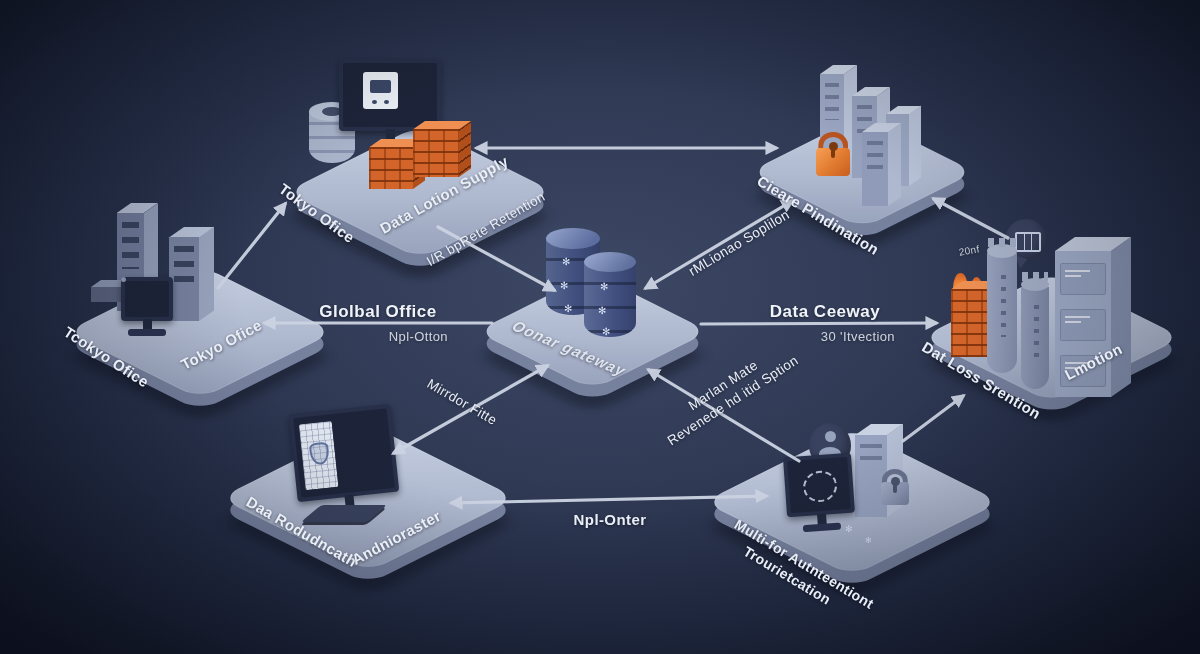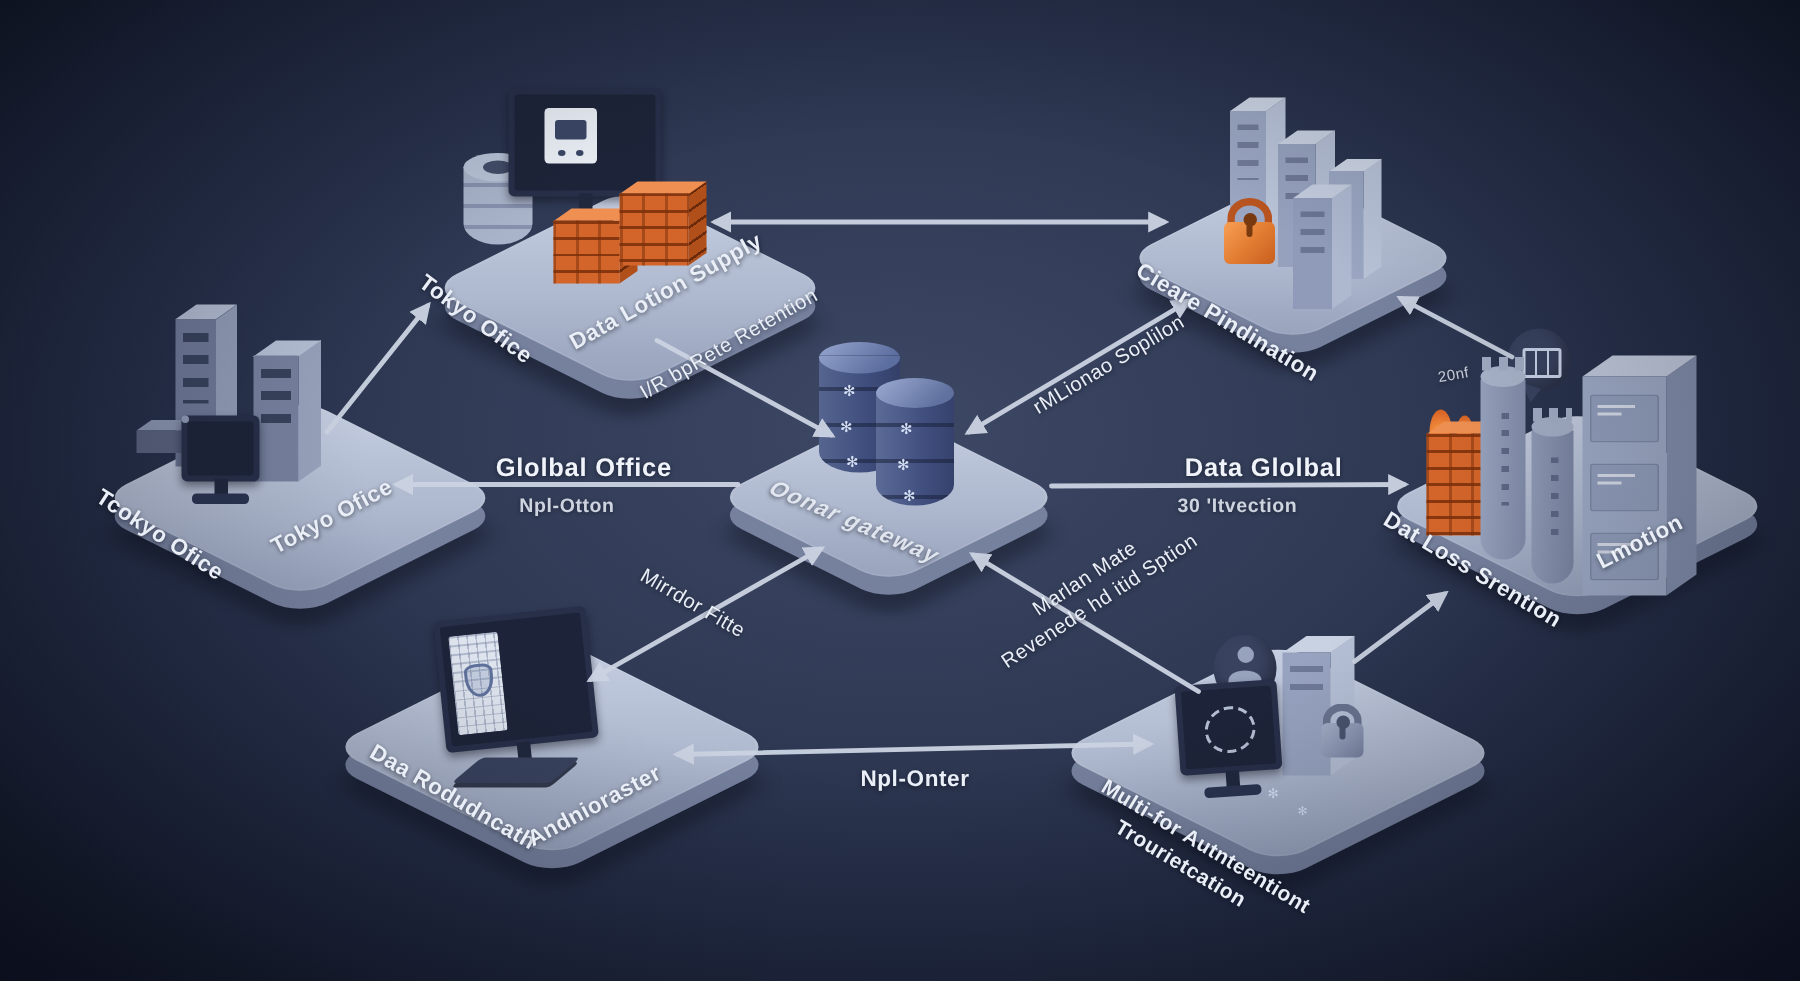--- a/index.html
+++ b/index.html
@@ -101,22 +101,22 @@
     border:2px dashed #cfd9ee;border-radius:50%;transform:rotate(-12deg);opacity:.85;}
   .mapscr{background:#546892;
     background-image:radial-gradient(ellipse 20px 13px at 62% 28%,#93a7cc 60%,transparent 61%),
       radial-gradient(ellipse 26px 17px at 84% 68%,#93a7cc 60%,transparent 61%),
       radial-gradient(ellipse 13px 9px at 48% 78%,#8da1c8 60%,transparent 61%);}
   .spark{position:absolute;color:#d5dff4;font-size:10px;line-height:1;z-index:4;}
 
   
   .lbl{position:absolute;z-index:9;font-weight:600;font-size:15px;color:#e9eef7;letter-spacing:.4px;
     white-space:nowrap;transform-origin:left top;text-shadow:0 1px 3px rgba(8,11,20,.55);}
-  .lblB{font-weight:700;font-size:17px;color:#f0f4fa;text-align:right;letter-spacing:.5px;}
-  .lblS{font-weight:700;font-size:13px;opacity:.85;text-align:center;}
+  .lblB{font-weight:700;font-size:17px;color:#f0f4fa;text-align:center;letter-spacing:.5px;}
+  .lblS{font-weight:400;font-size:13px;opacity:.85;text-align:right;}
   .lblM{font-weight:500;font-size:13.5px;}
   .twoline{text-align:center;line-height:1.3;}
   .twoline span{display:block;}
   .surf{font-size:15px;color:rgba(238,243,251,.88);font-weight:600;letter-spacing:1px;}
   .tiny{font-size:10px;font-weight:400;opacity:.8;letter-spacing:.3px;}
 </style>
 </head>
 <body>
 
 <div class="stage">
@@ -353,21 +353,21 @@
   <span class="lbl" style="left:70px;top:323px;transform:rotate(33deg)">Tcokyo Ofice</span>
   <span class="lbl" style="left:178px;top:358px;transform:rotate(-28deg)">Tokyo Ofice</span>
   <span class="lbl" style="left:286px;top:180px;transform:rotate(36deg)">Tokyo Ofice</span>
   <span class="lbl" style="left:377px;top:222px;transform:rotate(-29deg)">Data Lotion Supply</span>
   <span class="lbl lblM" style="left:424px;top:256px;transform:rotate(-30deg)">I/R bpRete Retention</span>
   <span class="lbl" style="left:763px;top:172px;transform:rotate(31deg)">Cieare Pindination</span>
   <span class="lbl lblM" style="left:686px;top:266px;transform:rotate(-31deg)">rMLionao Soplilon</span>
 
   <span class="lbl lblB" style="left:308px;top:302px;width:140px">Glolbal Office</span>
   <span class="lbl lblS" style="left:308px;top:329px;width:140px">Npl-Otton</span>
-  <span class="lbl lblB" style="left:755px;top:302px;width:140px">Data Glolbal</span>
+  <span class="lbl lblB" style="left:755px;top:302px;width:140px">Data Ceeway</span>
   <span class="lbl lblS" style="left:755px;top:329px;width:140px">30 'Itvection</span>
 
   <span class="lbl surf" style="left:520px;top:318px;transform:rotate(23deg) skewX(-18deg)">Oonar gateway</span>
 
   <span class="lbl lblM" style="left:432px;top:376px;transform:rotate(30deg)">Mirrdor Fitte</span>
 
   <div class="lbl lblM twoline" style="left:648px;top:424px;width:168px;transform:rotate(-33deg)">
     <span>Marlan Mate</span>
     <span>Revenede hd itid Sption</span>
   </div>

